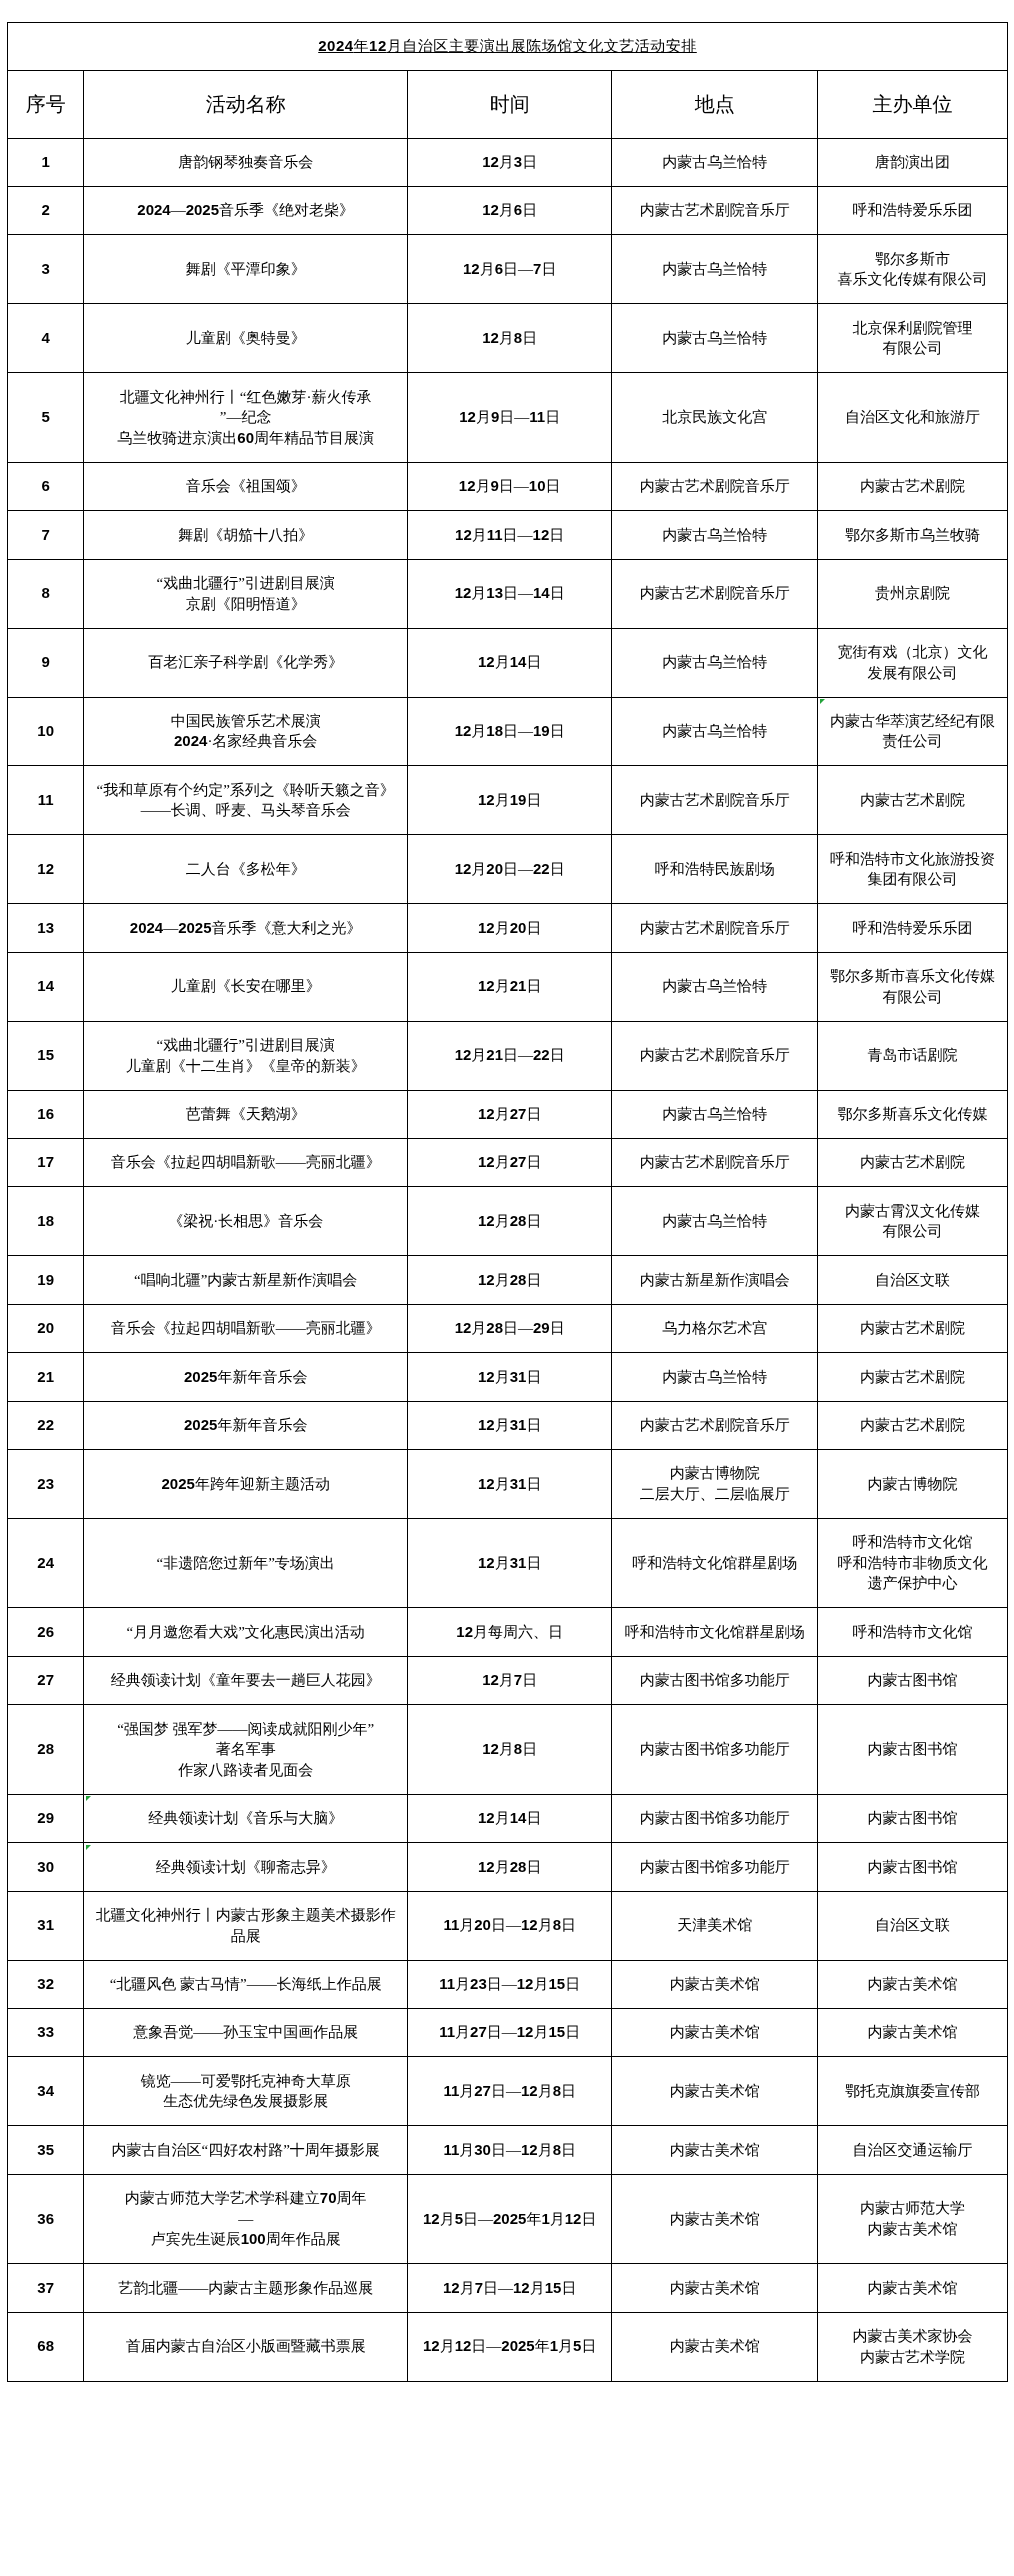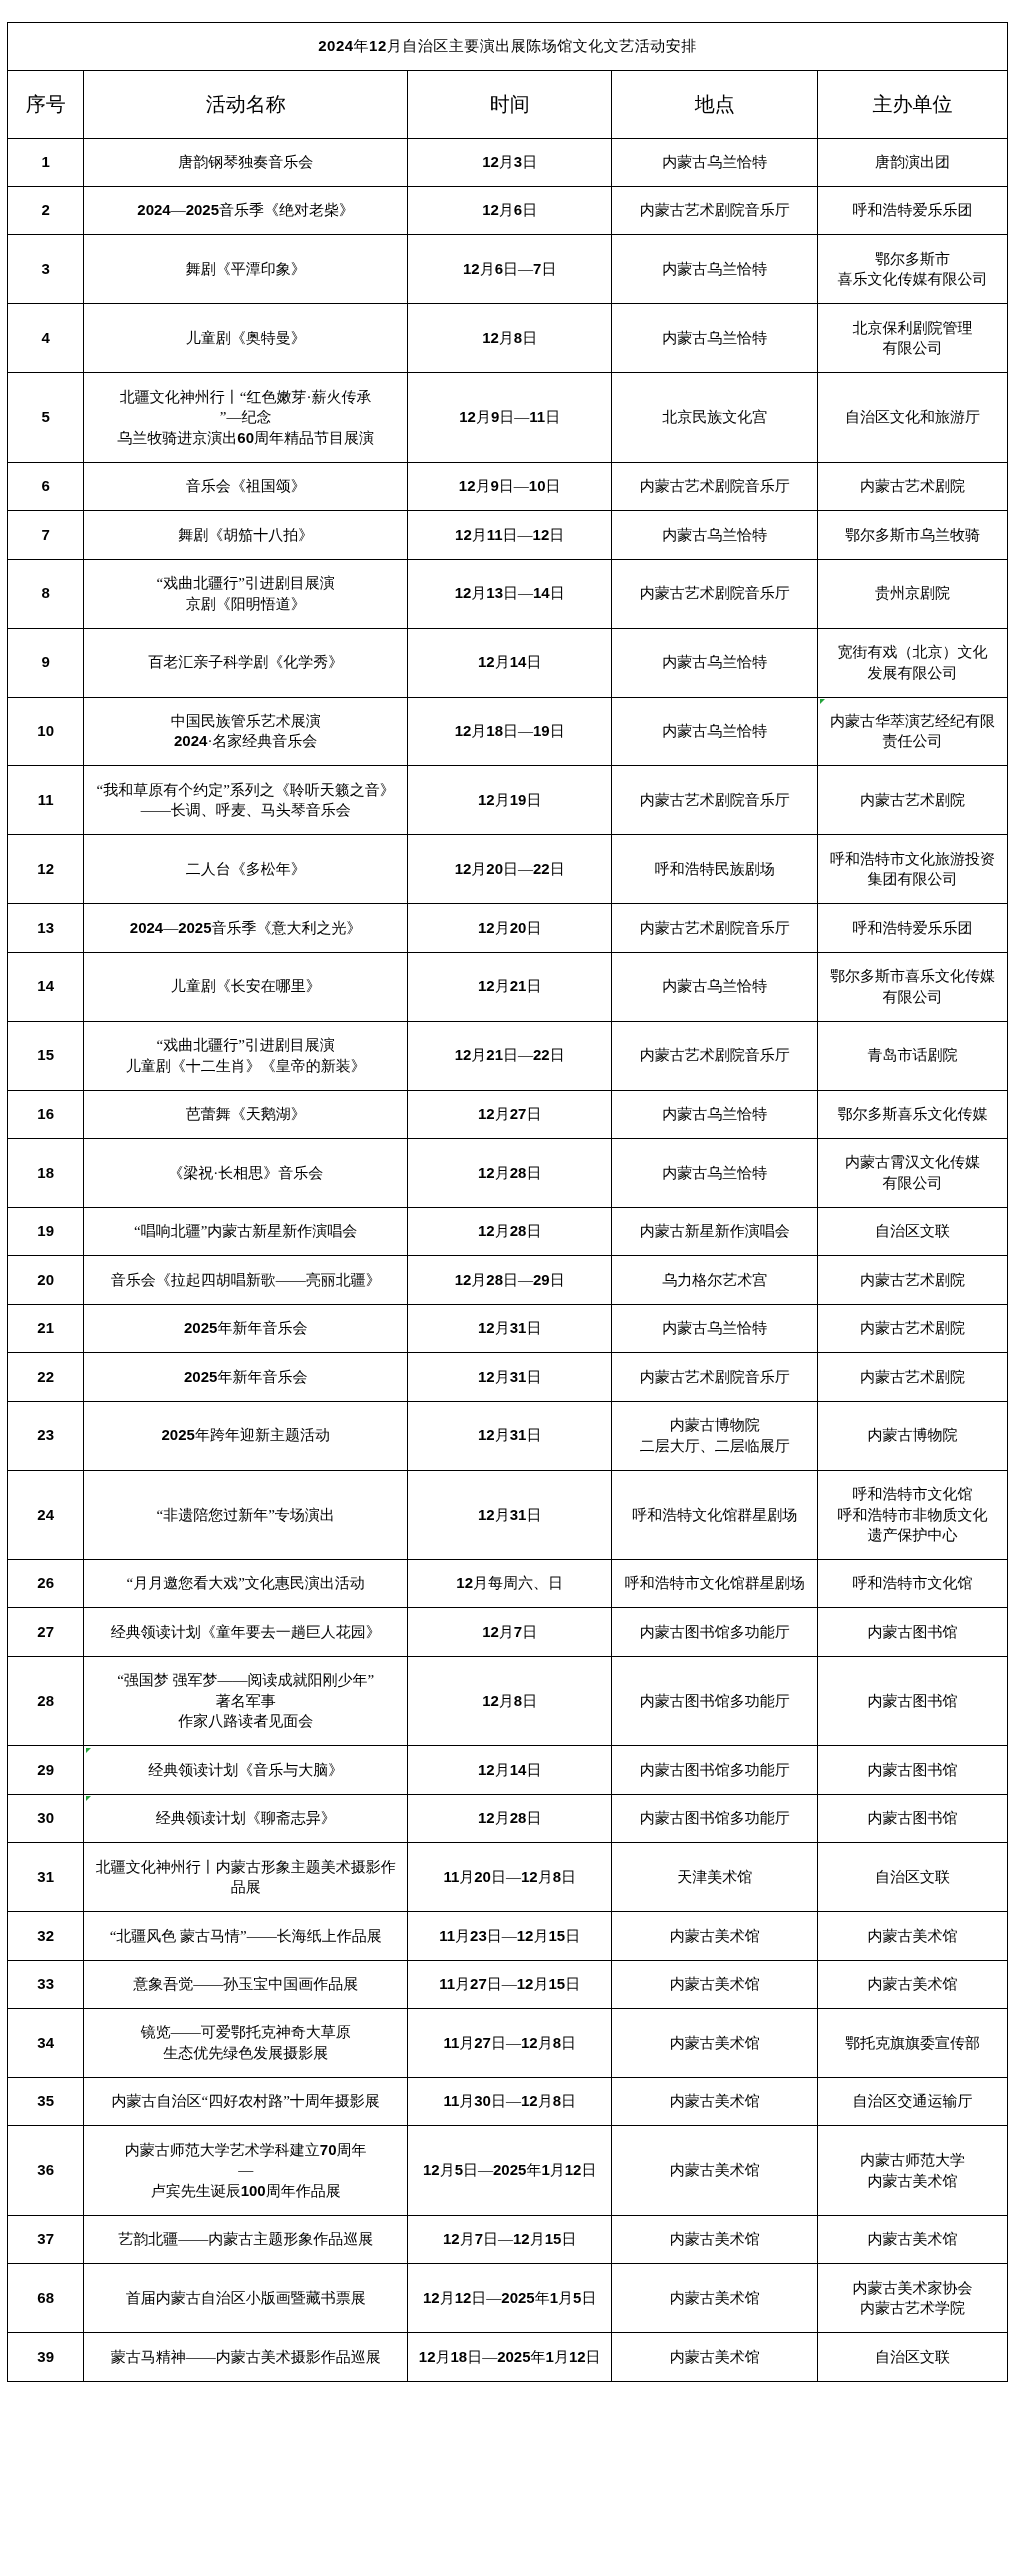--- a/index.html
+++ b/index.html
@@ -31,20 +31,21 @@
     position: relative;
     word-break: break-all;
     overflow: hidden;
   }
   .title-cell {
     font-size: 26px;
     font-weight: bold;
     line-height: 30px;
     padding: 9.3px 5.2px;
     letter-spacing: 0.5px;
+    text-decoration: underline;
   }
   .schedule thead th.col-h {
     font-size: 20px;
     padding: 23px 5.2px;
   }
   td.no-cell { font-weight: bold; }
   .num {
     font-family: "Liberation Sans", "DejaVu Sans", sans-serif;
     font-weight: bold;
   }
@@ -204,20 +205,27 @@
   </tr>
 
   <tr>
     <td class="no-cell"><span class="num">16</span></td>
     <td>芭蕾舞《天鹅湖》</td>
     <td><span class="num">12</span>月<span class="num">27</span>日</td>
     <td>内蒙古乌兰恰特</td>
     <td>鄂尔多斯喜乐文化传媒</td>
   </tr>
 
+  <tr>
+    <td class="no-cell"><span class="num">17</span></td>
+    <td>音乐会《拉起四胡唱新歌——亮丽北疆》</td>
+    <td><span class="num">12</span>月<span class="num">27</span>日</td>
+    <td>内蒙古艺术剧院音乐厅</td>
+    <td>内蒙古艺术剧院</td>
+  </tr>
 
   <tr>
     <td class="no-cell"><span class="num">18</span></td>
     <td>《梁祝·长相思》音乐会</td>
     <td><span class="num">12</span>月<span class="num">28</span>日</td>
     <td>内蒙古乌兰恰特</td>
     <td>内蒙古霄汉文化传媒<br>有限公司</td>
   </tr>
 
   <tr>
@@ -366,25 +374,18 @@
   </tr>
 
   <tr>
     <td class="no-cell"><span class="num">68</span></td>
     <td>首届内蒙古自治区小版画暨藏书票展</td>
     <td><span class="num">12</span>月<span class="num">12</span>日—<span class="num">2025</span>年<span class="num">1</span>月<span class="num">5</span>日</td>
     <td>内蒙古美术馆</td>
     <td>内蒙古美术家协会<br>内蒙古艺术学院</td>
   </tr>
 
-  <tr>
-    <td class="no-cell"><span class="num">39</span></td>
-    <td>蒙古马精神——内蒙古美术摄影作品巡展</td>
-    <td><span class="num">12</span>月<span class="num">18</span>日—<span class="num">2025</span>年<span class="num">1</span>月<span class="num">12</span>日</td>
-    <td>内蒙古美术馆</td>
-    <td>自治区文联</td>
-  </tr>
 
 
 </tbody>
   </table>
 </div>
 
 
 </body></html>

